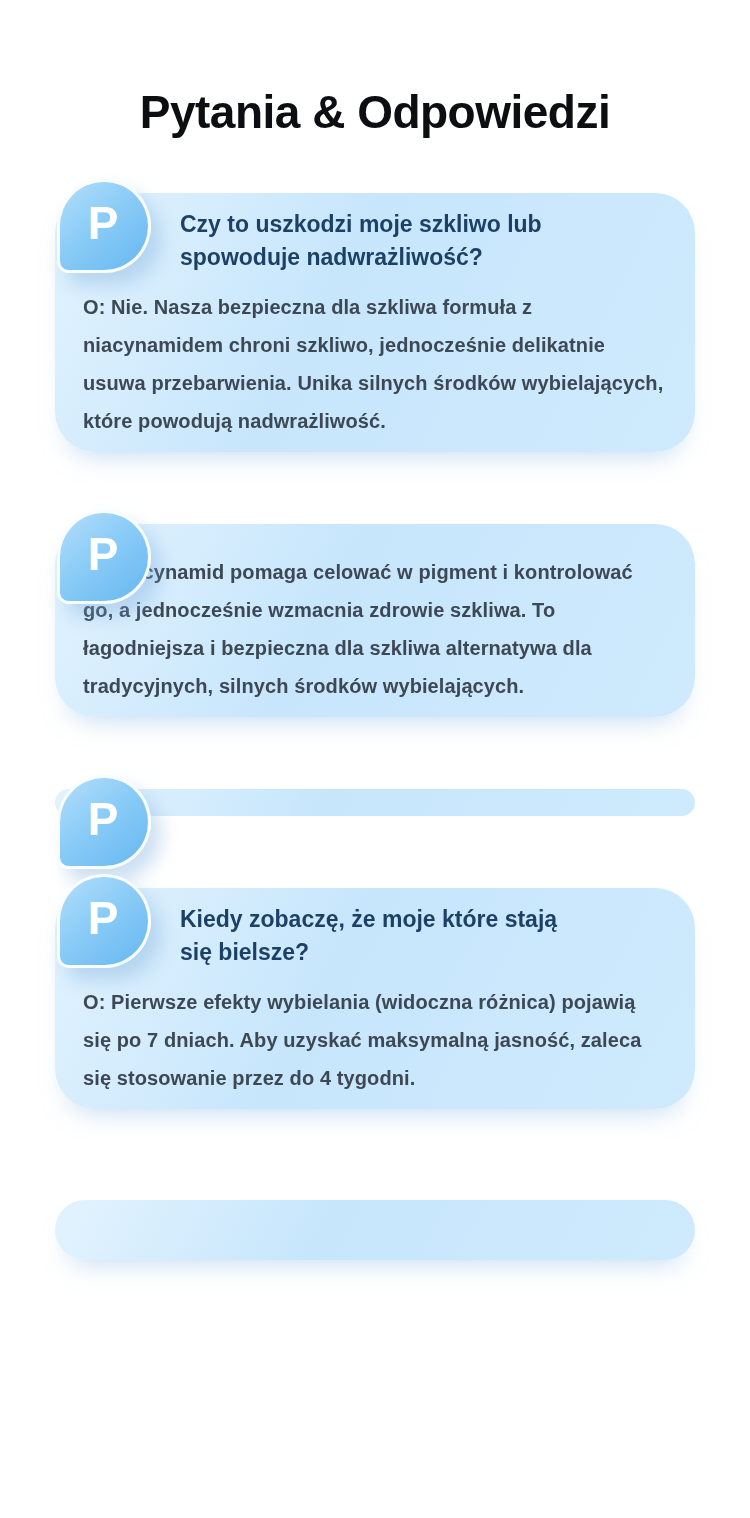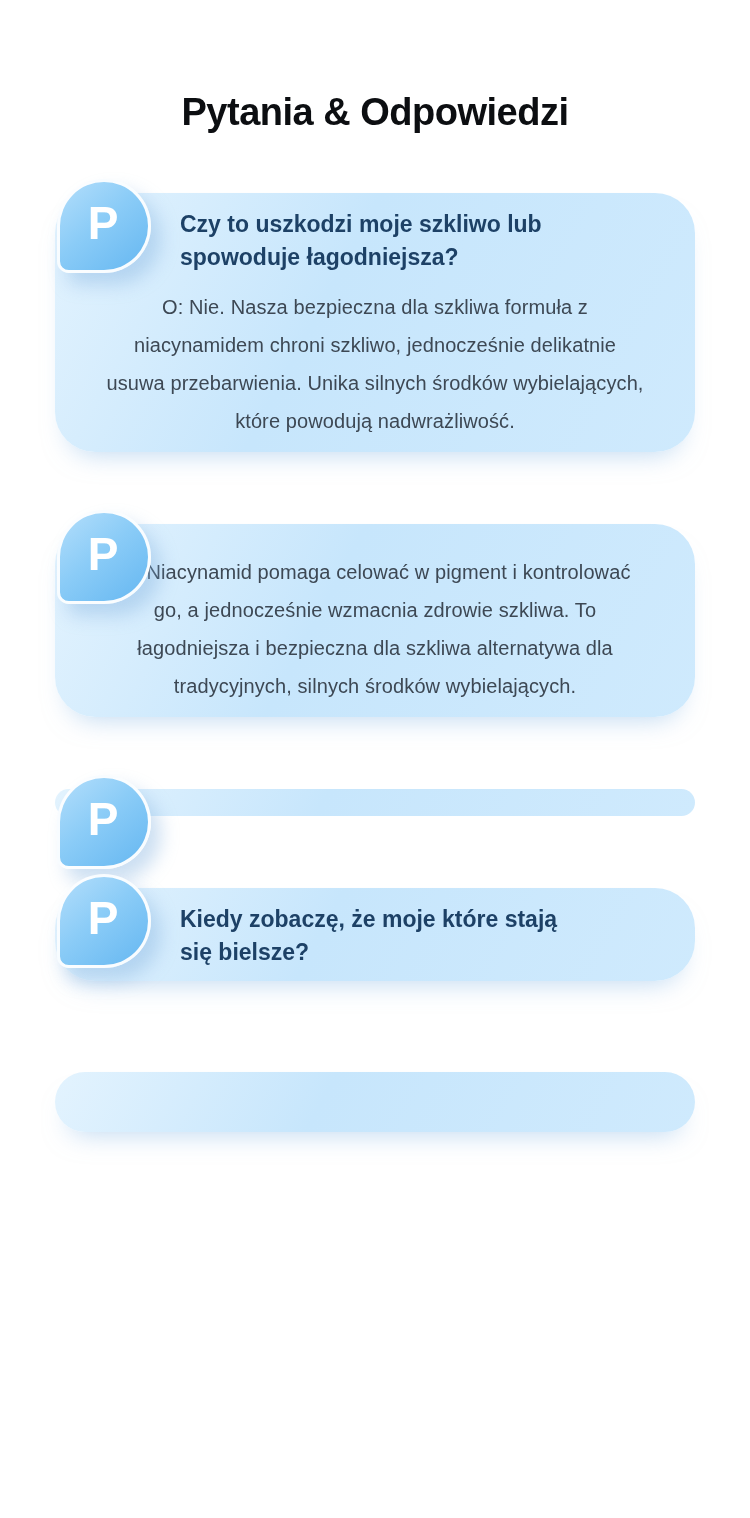--- a/index.html
+++ b/index.html
@@ -13,21 +13,21 @@
     font-family: "Liberation Sans", sans-serif;
   }
   .page {
     width: 750px;
     height: 1518px;
     position: relative;
   }
   h1.title {
     margin: 88px 0 0 0;
     text-align: center;
-    font-size: 38px;
+    font-size: 46px;
     line-height: 48px;
     font-weight: 700;
     letter-spacing: -0.5px;
     color: #0c0e11;
   }
   .cards {
     width: 640px;
     margin: 57px auto 0 auto;
   }
   .card {
@@ -65,25 +65,24 @@
     font-size: 23px;
     line-height: 33px;
     font-weight: 700;
     color: #1d4166;
     white-space: pre-line;
   }
   .answer {
     margin: 14px 0 0 0;
     font-size: 20px;
     line-height: 38px;
-    font-weight: 400;
+    font-weight: 700;
     letter-spacing: 0.1px;
     color: #3d4854;
     white-space: pre-line;
-    text-align: center;
   }
   .card.partial {
     margin-top: 91px;
     margin-bottom: 0;
     height: 60px;
     padding: 0;
   }
 </style>
 </head>
 <body>
@@ -92,21 +91,21 @@
 
   <h1 class="title">Pytania &amp; Odpowiedzi</h1>
 
   <section class="cards">
 
     <article class="card">
       <div class="badge">
         <span class="badge-letter">P</span>
       </div>
       <h2 class="question">Czy to uszkodzi moje szkliwo lub
-spowoduje łagodniejsza?</h2>
+spowoduje nadwrażliwość?</h2>
       <p class="answer">O: Nie. Nasza bezpieczna dla szkliwa formuła z
 niacynamidem chroni szkliwo, jednocześnie delikatnie
 usuwa przebarwienia. Unika silnych środków wybielających,
 które powodują nadwrażliwość.</p>
     </article>
 
     <article class="card">
       <div class="badge">
         <span class="badge-letter">P</span>
       </div>
@@ -121,19 +120,22 @@
         <span class="badge-letter">P</span>
       </div>
     </article>
 
     <article class="card">
       <div class="badge">
         <span class="badge-letter">P</span>
       </div>
       <h2 class="question">Kiedy zobaczę, że moje które stają
 się bielsze?</h2>
+      <p class="answer">O: Pierwsze efekty wybielania (widoczna różnica) pojawią
+się po 7 dniach. Aby uzyskać maksymalną jasność, zaleca
+się stosowanie przez do 4 tygodni.</p>
     </article>
 
     <div class="card partial"></div>
 
   </section>
 
 </main>
 
 </body></html>

